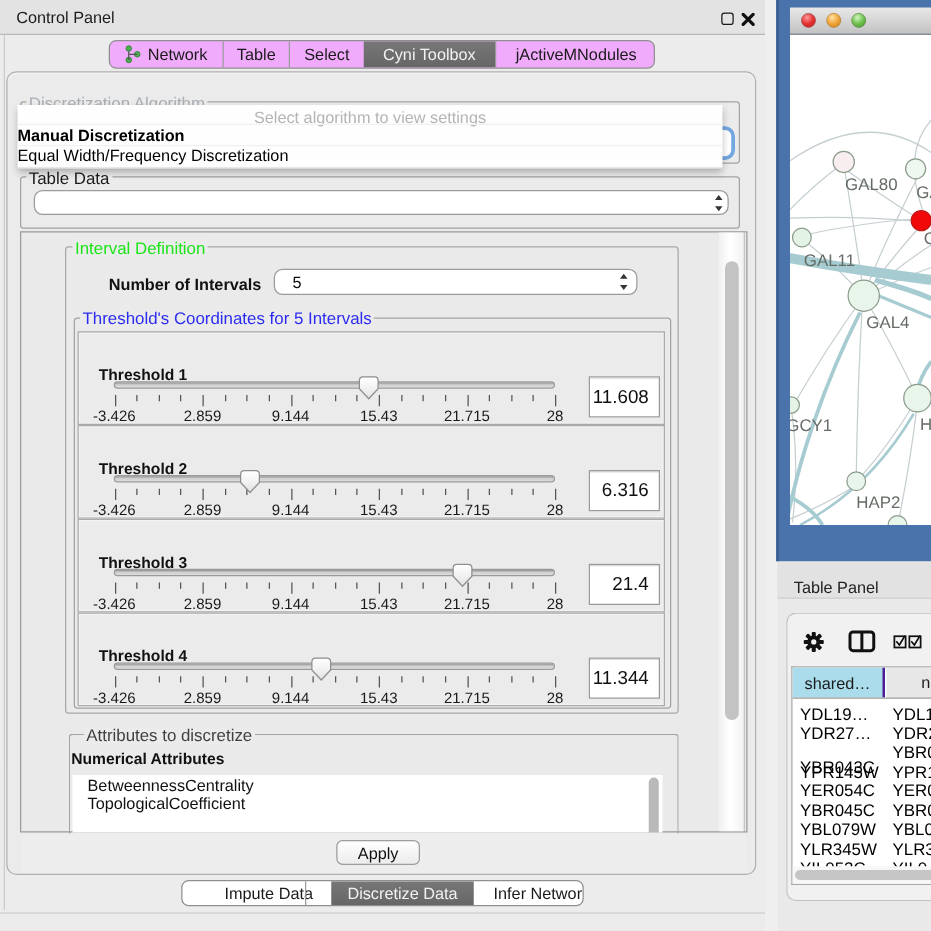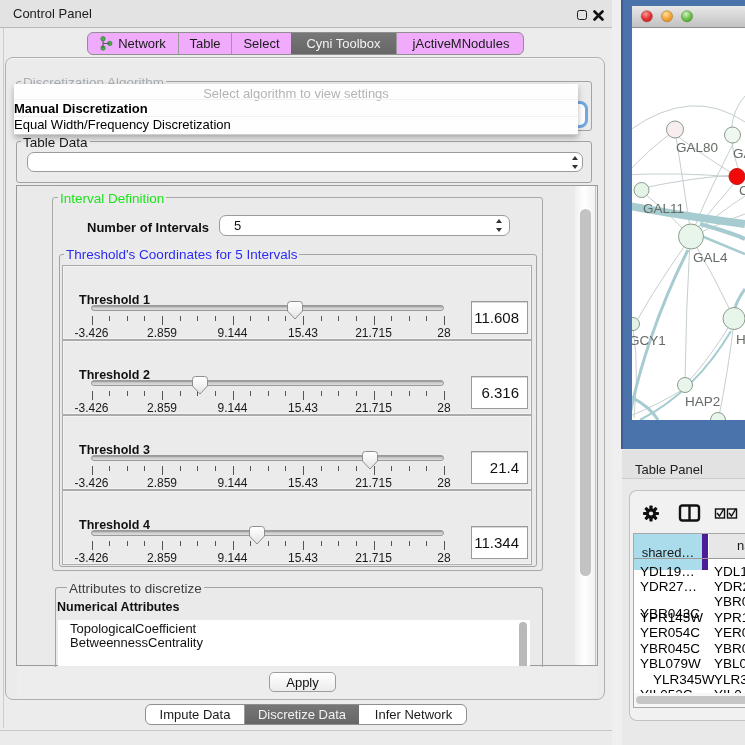--- a/index.html
+++ b/index.html
@@ -48,21 +48,21 @@
 #attrlist { position:absolute; left:58px; top:620px; width:472px; height:46px; background:#ffffff; overflow:hidden; font-size:13px; color:#111; }
 #attrlist div { padding-left:12px; height:13.9px; line-height:13.9px; } #attrlist { padding-top:2px; }
 #attrlist #alsb { position:absolute; left:461px; top:2px; width:8px; height:70px; background:#b9b9b9; border-radius:4px; padding:0; }
 
 
 #applyrow { position:absolute; left:17px; top:667px; width:580px; height:31px; background:#ededed; }
 #applybtn { position:absolute; left:269px; top:672px; width:67px; height:20px; background:linear-gradient(#ffffff,#ececec); border:1px solid #9d9d9d; border-radius:5px; font-size:13px; color:#111; display:flex; align-items:center; justify-content:center; }
 
 
 #bottabs { position:absolute; left:145px; top:704px; width:322px; height:21px; background:#ffffff; border:1px solid #8f8f8f; border-radius:6px; overflow:hidden; font-size:13px; color:#1a1a1a; }
-#bottabs .seg { position:absolute; top:0; height:100%; display:flex; align-items:center; justify-content:center; }
+#bottabs .seg { position:absolute; top:0; height:100%; display:flex; align-items:center; justify-content:center;margin-left:20px; }
 #botline { position:absolute; left:0; top:730px; width:612px; height:1px; background:#c6c6c6; }
 #botstrip { position:absolute; left:0; top:731px; width:612px; height:16px; background:#ebebeb; }
 
 
 #popup { position:absolute; left:14px; top:84px; width:564px; height:51px; background:#fefefe; border-bottom:1px solid #cfcfcf; box-shadow:0 3px 6px rgba(0,0,0,0.28); font-size:13px; }
 #popup .r1 { position:absolute; left:0; top:2px; width:100%; text-align:center; color:#b4b4b4; }
 #popup .r2 { position:absolute; left:0px; top:17px; font-weight:bold; color:#000; }
 #popup .r3 { position:absolute; left:0px; top:33px; color:#000; }
 #popup .sep { position:absolute; left:0; width:100%; height:1px; background:#eef1f6; }
 
@@ -70,21 +70,21 @@
 #gap { position:absolute; left:612px; top:0; width:10px; height:745px; background:#efefef; }
 #netwin { position:absolute; left:621px; top:0; width:124px; height:449px; background:#4a72ab; border-left:2px solid #3a5d92; }
 #nettb { position:absolute; left:632px; top:6px; width:113px; height:22px; background:linear-gradient(#e8e8e8,#c2c2c2); border-bottom:1px solid #8f8f8f; }
 #netcanvas { position:absolute; left:632px; top:28px; width:113px; height:392px; background:#ffffff; }
 
 #tpbar { position:absolute; left:622px; top:450px; width:123px; height:29px; background:#e2e2e2; border-bottom:1px solid #cdcdcd; }
 #tpbar .t { position:absolute; left:13px; top:12px; font-size:13px; color:#222; }
 #tpbelow { position:absolute; left:622px; top:480px; width:123px; height:265px; background:#e9e9e9; }
 #tablepanel { position:absolute; left:629px; top:490px; width:123px; height:231px; background:#f1f1f1; border:1px solid #c2c2c2; border-radius:8px 0 0 8px; border-right:none; }
 #tablewhite { position:absolute; left:633px; top:533px; width:112px; height:175px; background:#ffffff; border:1px solid #a8a8a8; border-right:none; overflow:hidden; }
-.hcell1 { position:absolute; left:0px; top:0px; width:74px; height:36px; background:#aadcec; border-right:6px solid #4c1d95; font-size:13px; color:#1a1a1a; display:flex; align-items:center; justify-content:center; }
+.hcell1 { position:absolute; left:0px; top:0px; width:74px; height:24px; background:#aadcec; border-right:2px solid #4c1d95; font-size:13px; color:#1a1a1a; display:flex; align-items:center; justify-content:center; }
 .hcell2 { position:absolute; left:75px; top:0px; width:37px; height:24px; background:#e7e7e7; font-size:13px; color:#1a1a1a; }
 #hdrline { position:absolute; left:0; top:24px; width:112px; height:1px; background:#9a9a9a; }
 .trow { position:absolute; font-size:13.5px; color:#000; white-space:pre; }
 </style></head>
 <body>
 <div id="stage">
 
 <div id="leftbg"></div>
 <div id="titlebar">
       <div class="t">Control Panel</div>
@@ -307,22 +307,22 @@
           </linearGradient>
         </defs>
 </svg>
 <div class="valbox">11.344</div>
 </div>
 
 <div class="group" style="left:55px; top:587px; width:488px; height:100px; border-bottom:none;"></div>
 <div class="gtitle" style="left:67px; top:581px; color:#404040;">Attributes to discretize</div>
 <div class="abs" style="left:57px; top:600px; font-size:12.5px; font-weight:bold; color:#111;">Numerical Attributes</div>
 <div id="attrlist">
+  <div>BetweennessCentrality</div>
   <div>TopologicalCoefficient</div>
-  <div>BetweennessCentrality</div>
   <div id="alsb"></div>
 </div>
 
 <div id="applyrow"></div>
 <div id="applybtn">Apply</div>
 
 <div id="bottabs">
   <div class="seg" style="left:0;width:98px;">Impute Data</div>
   <div class="sep" style="position:absolute;left:98px;top:0;width:1px;height:21px;background:#9a9a9a;"></div>
   <div class="seg" id="discseg" style="left:99px;width:114px;background:linear-gradient(#777,#666);color:#f2f2f2;">Discretize Data</div>
@@ -468,21 +468,21 @@
 <div class="trow" style="left:6px; top:60.4px;margin-top:12px;">YBR043C</div>
 <div class="trow" style="left:80px; top:60.4px;">YBR0</div>
 <div class="trow" style="left:6px; top:75.8px;">YPR145W</div>
 <div class="trow" style="left:80px; top:75.8px;">YPR1</div>
 <div class="trow" style="left:6px; top:91.3px;">YER054C</div>
 <div class="trow" style="left:80px; top:91.3px;">YER0</div>
 <div class="trow" style="left:6px; top:106.8px;">YBR045C</div>
 <div class="trow" style="left:80px; top:106.8px;">YBR0</div>
 <div class="trow" style="left:6px; top:122.2px;">YBL079W</div>
 <div class="trow" style="left:80px; top:122.2px;">YBL0</div>
-<div class="trow" style="left:6px; top:137.6px;margin-left:13px;">YLR345W</div>
+<div class="trow" style="left:6px; top:137.6px;">YLR345W</div>
 <div class="trow" style="left:80px; top:137.6px;">YLR3</div>
 <div class="trow" style="left:6px; top:153.1px;">YIL052C</div>
 <div class="trow" style="left:80px; top:153.1px;">YIL0</div>
 <div style="position:absolute; left:0; top:159px; width:112px; height:16px; background:#f7f7f7;"></div>
 <div style="position:absolute; left:2px; top:162px; width:110px; height:8px; background:#c6c6c6; border-radius:4px 0 0 4px;"></div>
 </div>
 
 </div>
 
 </body></html>

